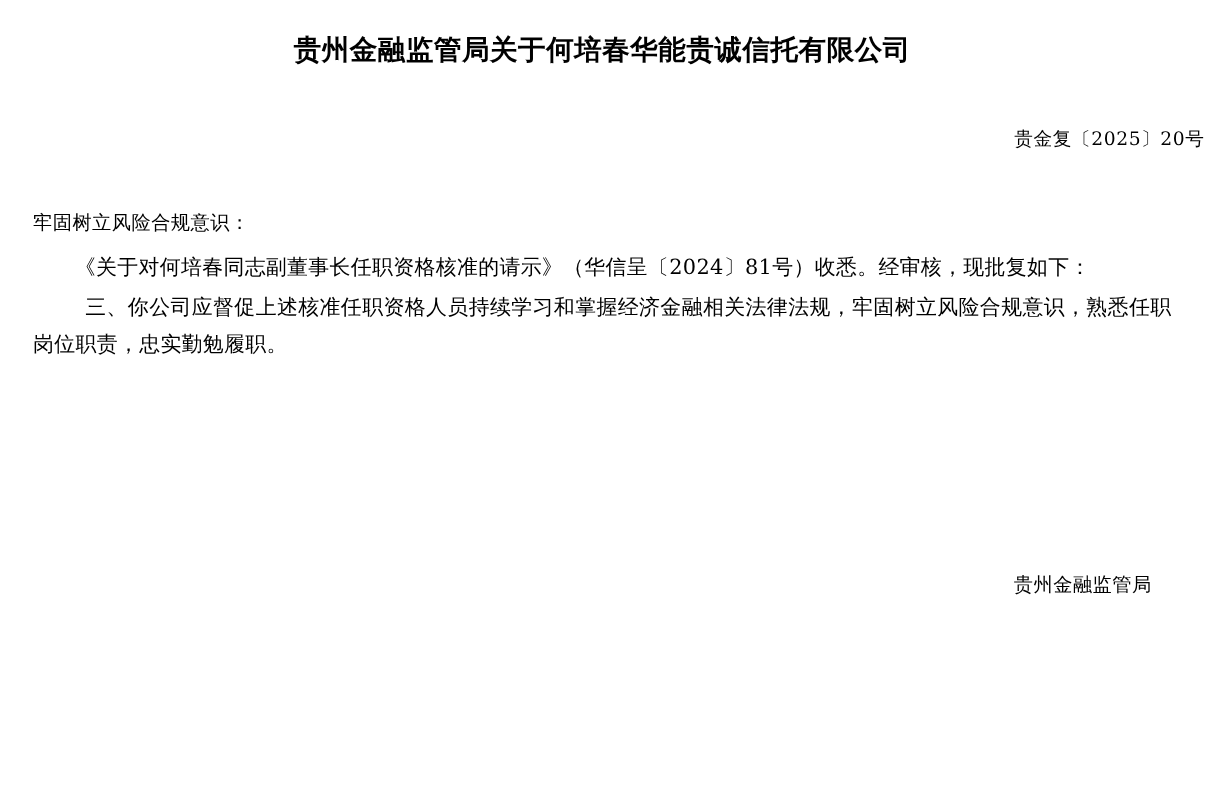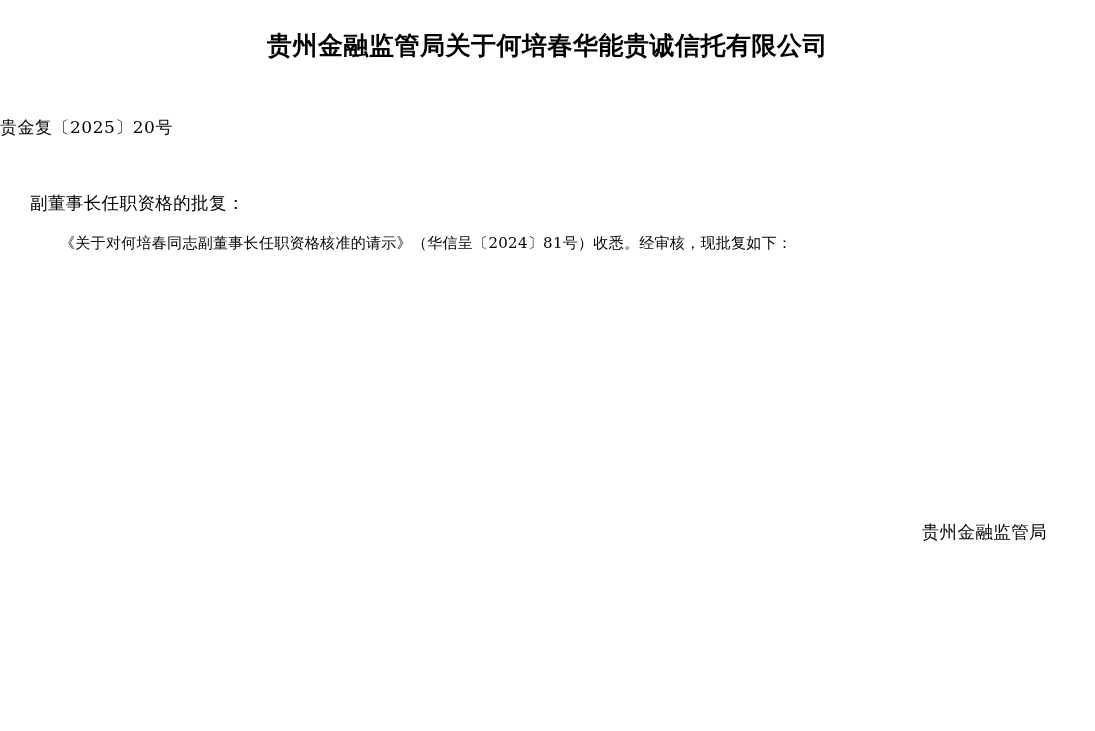--- a/index.html
+++ b/index.html
@@ -27,39 +27,39 @@
     font-weight: bold;
     line-height: 44px;
     letter-spacing: 0.5px;
     margin: 0;
     padding-top: 24px;
   }
   .doc-title .line {
     display: block;
   }
   .doc-number {
-    text-align: left;
+    text-align: right;
     font-size: 17px;
     line-height: 26px;
     margin-top: 46px;
     letter-spacing: 0.5px;
   }
   .body-wrap {
     margin-top: 48px;
     padding-left: 30px;
     padding-right: 30px;
   }
   .recipient {
     font-size: 17.5px;
     line-height: 30px;
     letter-spacing: 0.4px;
     margin-bottom: 8px;
   }
   .para {
-    font-size: 15px;
+    font-size: 19px;
     line-height: 34px;
     letter-spacing: 0.3px;
     text-indent: 2em;
     text-align: justify;
     margin: 0 0 2px 0;
   }
   .para.indent-extra {
     text-indent: 2.5em;
   }
   .signature {
@@ -80,21 +80,22 @@
 
 <div class="page">
 
   <h1 class="doc-title">
     <span class="line">贵州金融监管局关于何培春华能贵诚信托有限公司</span>
   </h1>
 
   <div class="doc-number">贵金复〔2025〕20号</div>
 
   <div class="body-wrap">
-    <div class="recipient">副董事长任职资格的批复：</div>
+    <div class="recipient">牢固树立风险合规意识：</div>
     <p class="para">《关于对何培春同志副董事长任职资格核准的请示》（华信呈〔2024〕81号）收悉。经审核，现批复如下：</p>
+    <p class="para indent-extra">三、你公司应督促上述核准任职资格人员持续学习和掌握经济金融相关法律法规，牢固树立风险合规意识，熟悉任职岗位职责，忠实勤勉履职。</p>
   </div>
 
   <div class="signature">
     <span class="sig-line">贵州金融监管局</span>
   </div>
 
 </div>
 
 </body></html>

